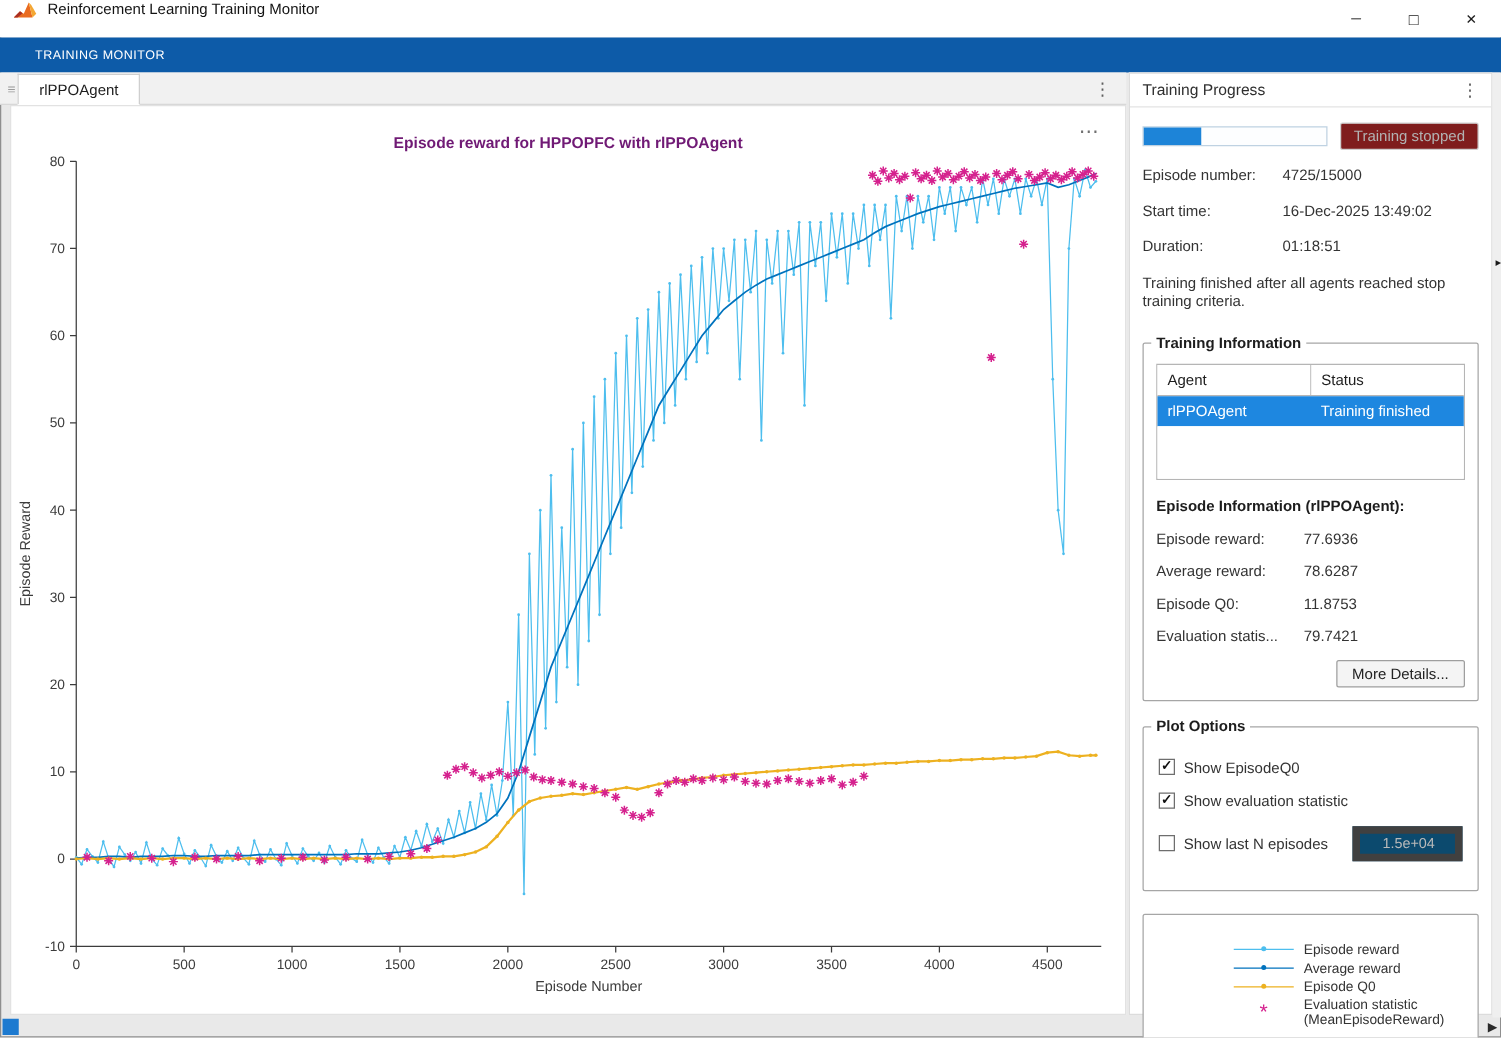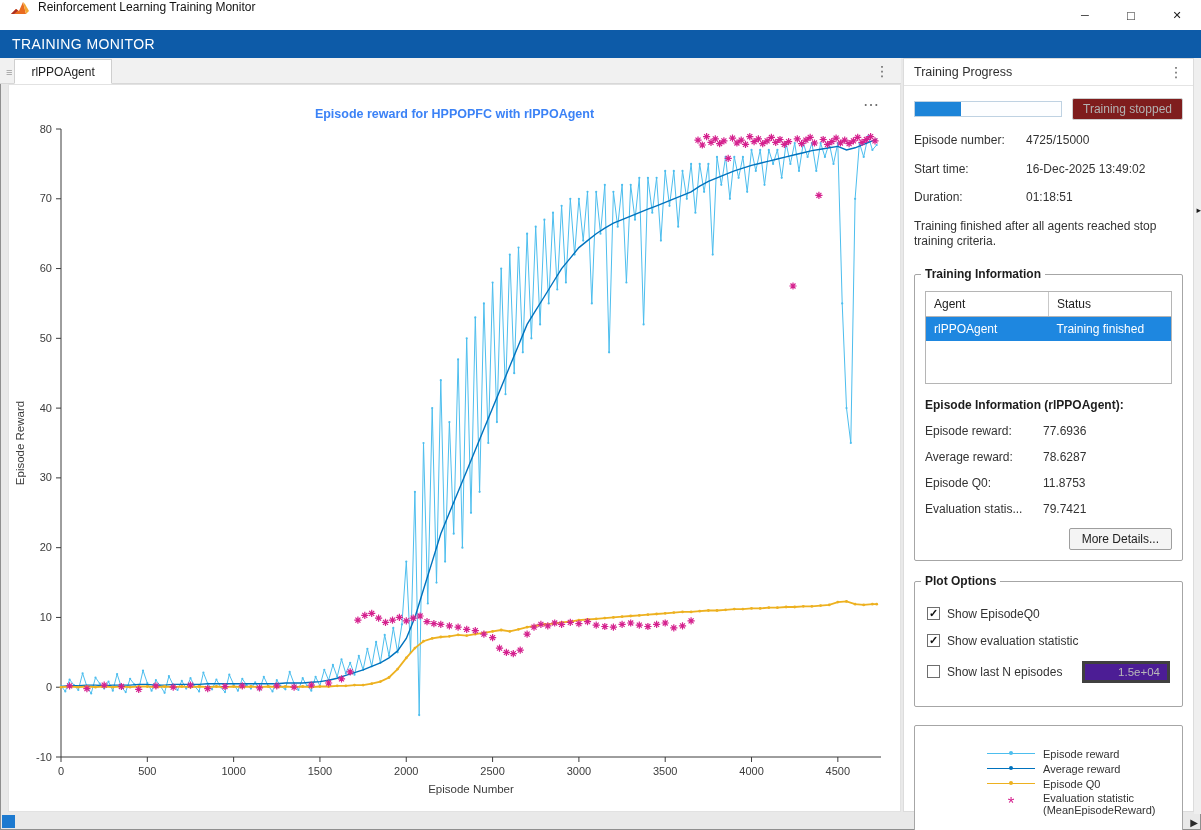--- a/index.html
+++ b/index.html
@@ -10,29 +10,29 @@
     background:#e9e9e9; position:relative; overflow:hidden;
     box-shadow: inset 0 0 0 1px #8f8f8f;
   }
   
   .titlebar { position:absolute; top:0; left:0; right:0; height:30px; background:#fff; display:flex; }
   .app-icon { width:20px; height:18px; margin:0 8px 0 10px; flex:0 0 auto; }
   .titlebar .title { font-size:12px; color:#131313; }
   .win-controls { position:absolute; right:1px; top:0; height:30px; display:flex; }
   .win-btn { width:46px; height:30px; display:flex; align-items:center; justify-content:center; font-size:11px; color:#1b1b1b; cursor:default; }
   
-  .ribbon { position:absolute; top:30px; left:0; right:0; height:28px; background:#0d5ba8; color:#fff; display:flex; align-items:center; padding-left:12px; font-size:14px; letter-spacing:.4px; }
+  .ribbon { position:absolute; top:30px; left:0; right:0; height:28px; background:#0d5ba8; color:#fff; display:flex; align-items:center; padding-left:28px; font-size:10px; letter-spacing:.4px; }
   
   .tabstrip { position:absolute; top:58px; left:0; width:901px; height:26px; background:#f1f1f1; border-bottom:1px solid #d8d8d8; display:flex; align-items:flex-end; }
   .tab-grip { color:#9b9b9b; font-size:11px; margin:0 2px 5px 6px; }
   .tab { background:#fff; border:1px solid #cfcfcf; border-bottom:1px solid #fff; height:25px; padding:0 16px; display:flex; align-items:center; font-size:12px; color:#1d1d1d; margin-bottom:-1px; }
   .tab-dots { margin-left:auto; color:#5f5f5f; padding:0 12px 4px; font-size:14px; }
   
   .chart-panel { position:absolute; left:8px; top:84px; width:893px; height:728px; background:#fff; border:1px solid #e2e2e2; }
-  .chart-title { position:absolute; top:22px; left:0; right:0; text-align:center; font-weight:bold; font-size:12.5px; color:#3b82f6; }
+  .chart-title { position:absolute; top:22px; left:0; right:0; text-align:center; font-weight:bold; font-size:12.5px; color:#701a75; }
   .chart-dots { position:absolute; top:10px; right:20px; color:#707070; font-size:16px; letter-spacing:1px; }
   #chart-svg { position:absolute; left:0; top:36px; width:891px; height:688px; }
   
   .right-panel { position:absolute; left:903px; top:58px; width:291px; height:754px; background:#fff; border:1px solid #dcdcdc; }
   .rp-header { height:27px; border-bottom:1px solid #e4e4e4; display:flex; align-items:center; padding:0 10px; font-size:12.5px; color:#2f2f2f; }
   .rp-dots { margin-left:auto; color:#5f5f5f; font-size:14px; }
   .rp-body { position:absolute; top:27px; left:0; right:0; bottom:0; padding:12px 10px 8px 10px; }
   .progress-row { display:flex; align-items:center; }
   .progress-track { width:148px; height:16px; border:1px solid #bfd2e2; background:#fdfeff; }
   .progress-fill { height:100%; background:#1d84d8; }
@@ -49,21 +49,21 @@
   .ti-row { display:flex; }
   .ti-row.selected { background:#1e87e0; color:#fff; }
   .ti-td { flex:1; padding:5px 8px; }
   .ti-fill { height:42px; background:#fff; }
   .ep-title { font-weight:bold; margin-top:14px; color:#1d1d1d; }
   .ep-field { display:flex; margin-top:12px; }
   .ep-field .lab { width:118px; flex:0 0 auto; }
   .more-btn { display:block; margin-left:auto; margin-top:12px; border:1px solid #9e9e9e; background:#f4f4f4; padding:3px 12px; border-radius:2px; font-size:12px; color:#222; }
   .po-row { display:flex; align-items:center; margin:13px 2px; gap:7px; }
   .cb { width:13px; height:13px; border:1px solid #6e6e6e; background:#fff; display:flex; align-items:center; justify-content:center; font-size:11px; font-weight:bold; color:#101010; line-height:1; flex:0 0 auto; }
-  .po-input { margin-left:auto; width:88px; border:3px solid #404040; background:#4c1d95; color:#b9b9b9; text-align:right; padding:2px 7px; font-size:11.5px; }
+  .po-input { margin-left:auto; width:88px; border:6px solid #404040; background:#0c4a6e; color:#b9b9b9; text-align:right; padding:2px 18px; font-size:11.5px; }
   .legend-box { border:1px solid #a6a6a6; border-radius:2px; margin-top:18px; height:114px; display:flex; flex-direction:column; justify-content:center; padding-left:72px; gap:2px; background:#fff; }
   .lg-row { display:flex; align-items:center; gap:8px; min-height:13px; font-size:11px; color:#333; }
   .lg-line { width:48px; height:0; border-top:1.5px solid; position:relative; flex:0 0 auto; }
   .lg-dot { position:absolute; left:50%; top:-3px; width:4px; height:4px; border-radius:50%; margin-left:-2px; }
   .lg-ast { width:48px; text-align:center; font-size:17px; line-height:10px; flex:0 0 auto; }
   
   .status-square { position:absolute; left:2px; bottom:2px; width:13px; height:13px; background:#1d7ad0; }
   .corner-arrow { position:absolute; right:3px; bottom:2px; color:#2a2a2a; font-size:10px; }
   .edge-arrow { position:absolute; right:0px; top:205px; color:#1a1a1a; font-size:9px; }
   .right-gutter { position:absolute; right:0; top:58px; width:7px; bottom:16px; background:#efefef; }

